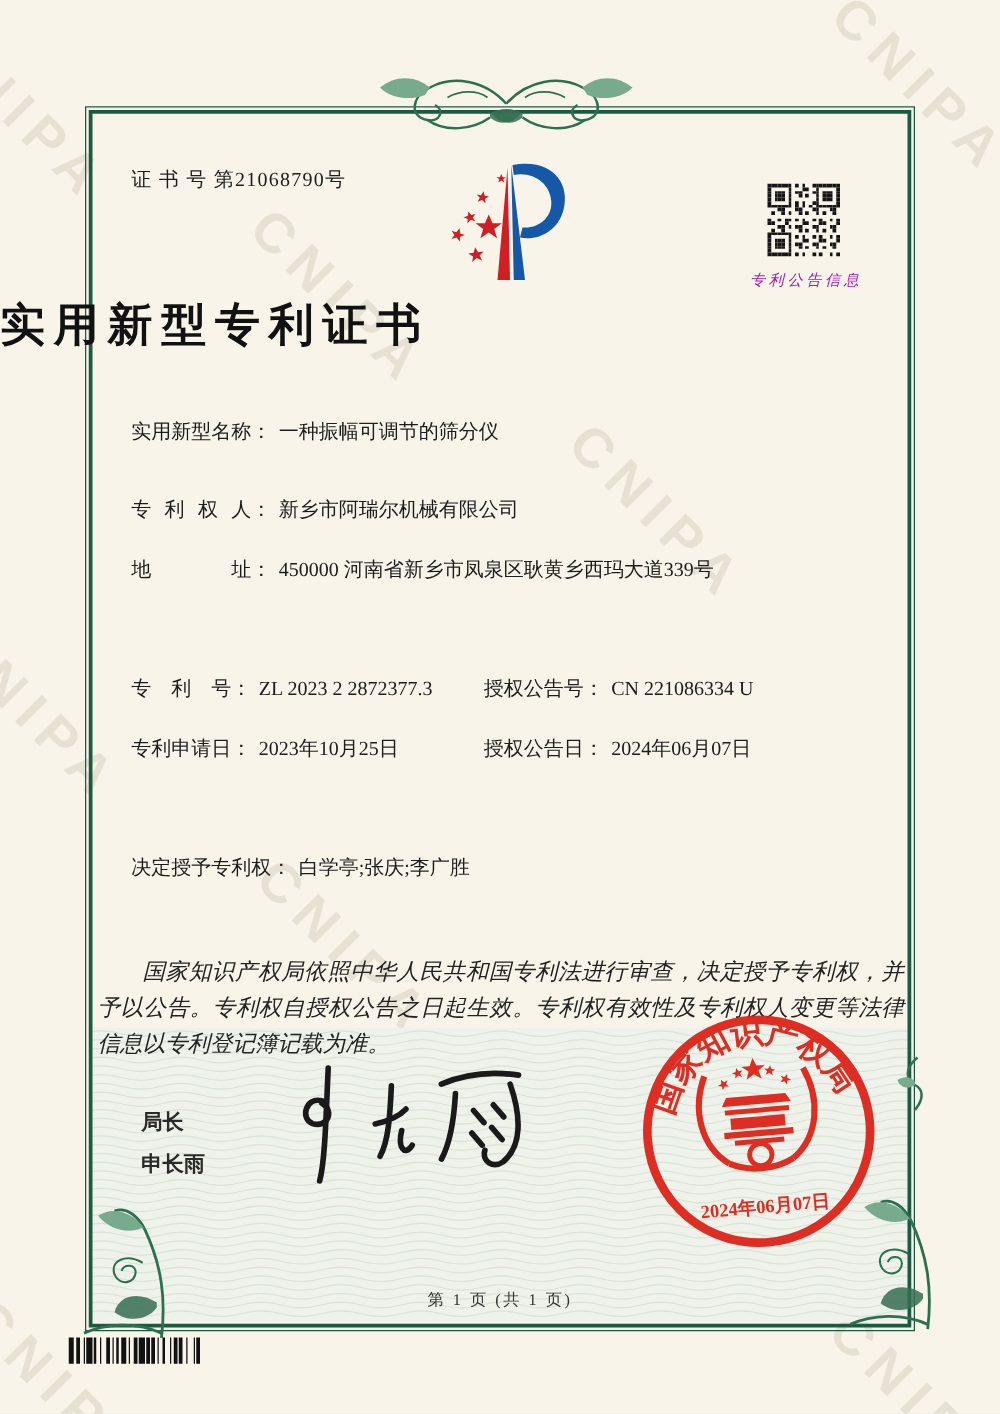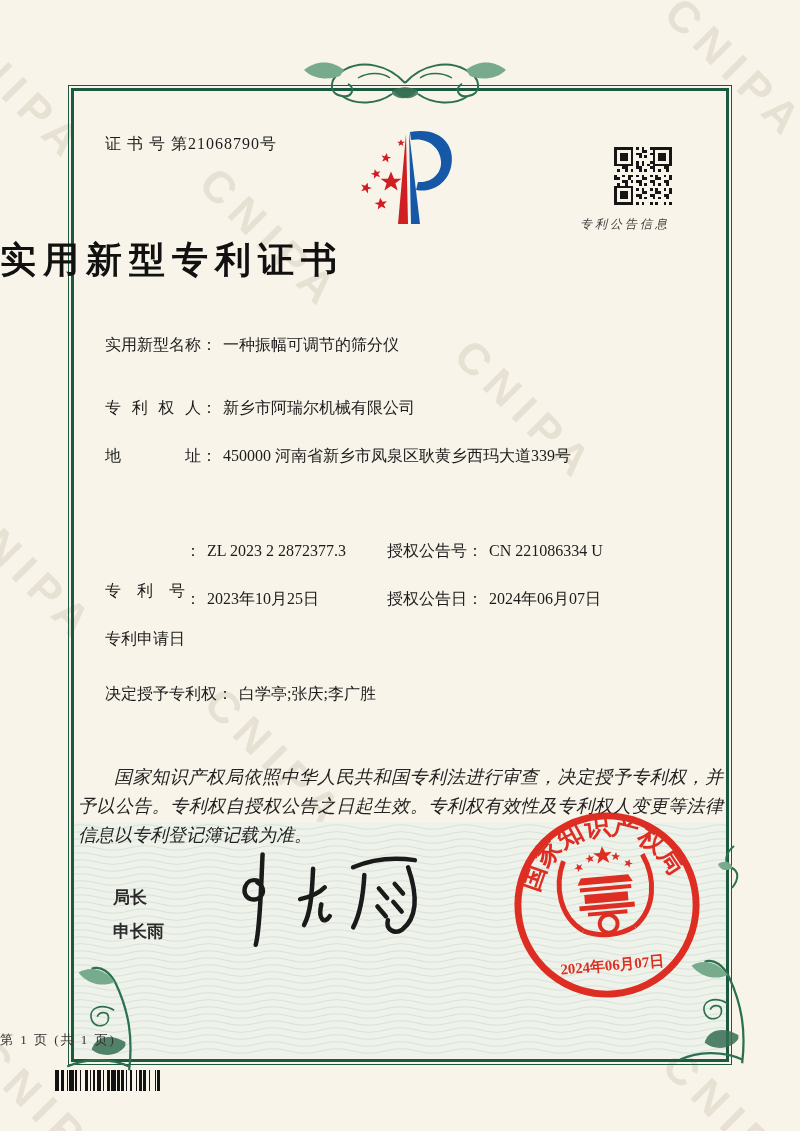--- a/index.html
+++ b/index.html
@@ -29,49 +29,49 @@
   .orn{position:absolute;}
   
   .cert-no{position:absolute; left:105px; top:134px; font-size:16px; letter-spacing:1px;}
   .logo{position:absolute; left:348px; top:124px;}
   .qr{
     position:absolute; left:614px; top:147px; width:58px; height:58px;
     display:grid; grid-template-columns:repeat(21,1fr); grid-template-rows:repeat(21,1fr);
   }
   .qr i{display:block;} .qr i.on{background:#161616;}
   .qr-label{
-    position:absolute; left:580px; top:216px; width:130px; 
-    font-size:12px; letter-spacing:3px; font-style:italic; color:#404040;
+    position:absolute; left:580px; top:216px; width:130px; text-align:center;
+    font-size:12px; letter-spacing:3px; font-style:italic; color:#a21caf;
   }
   .title{
     position:absolute; left:0; top:236px; width:100%; text-align:left;
     font-size:36px; font-weight:700; letter-spacing:7px; color:#111;
   }
   
   .row{position:absolute; left:105px; font-size:16px; white-space:nowrap; color:#1c1c1c;}
   .lbl{display:inline-block; text-align:justify; text-align-last:justify; vertical-align:top;}
-  .w96{width:96px;} .w80{width:80px;margin-top:40px;}
+  .w96{width:96px;} .w80{width:80px;}
   .wnat{width:auto; text-align-last:auto;}
   .colon{display:inline-block; margin-right:6px;}
   .col2{position:absolute; left:282px; top:0; white-space:nowrap;}
   
   .legal{
     position:absolute; left:78px; top:763px; width:645px;
     font-size:18px; line-height:29px; text-align:justify; text-indent:2em;
     font-style:italic; color:#222;
   }
   
   .director-title{position:absolute; left:113px; top:886px; font-family:"Liberation Sans",sans-serif; font-size:17px; font-weight:600; color:#2a2a2a;}
   .director-name{position:absolute; left:113px; top:920px; font-family:"Liberation Sans",sans-serif; font-size:17px; font-weight:600; color:#2a2a2a;}
   .sig{position:absolute; left:228px; top:838px; transform:rotate(-2deg);}
   
   .seal{position:absolute; left:508px; top:806px; transform:rotate(-5deg); opacity:0.93;}
   
   .page-info{
-    position:absolute; left:0; top:1031px; width:100%; text-align:left;
+    position:absolute; left:0; top:1031px; width:100%; text-align:center;
     font-size:13px; letter-spacing:2px; color:#333;
   }
   .barcode{position:absolute; left:55px; top:1070px; height:21px; display:flex; align-items:stretch;}
   .barcode b{display:block; height:100%;}
   .barcode .bar{background:#121212;} .barcode .gap{background:transparent;}
 </style>
 </head>
 <body>
 
 <div class="stage">

